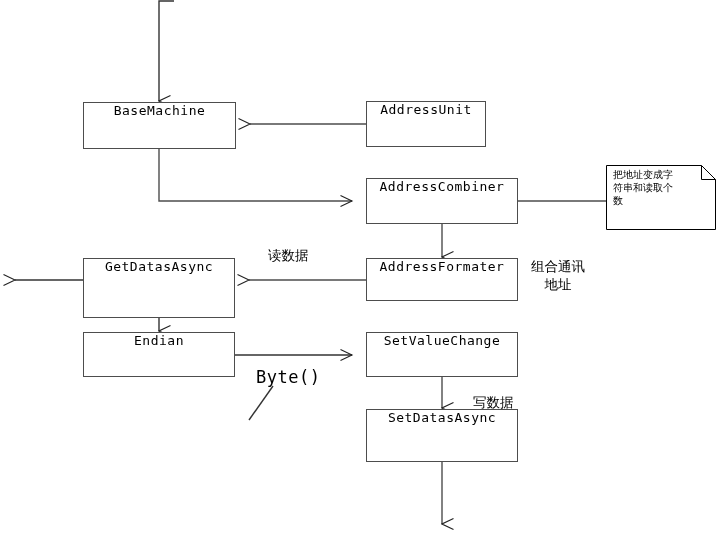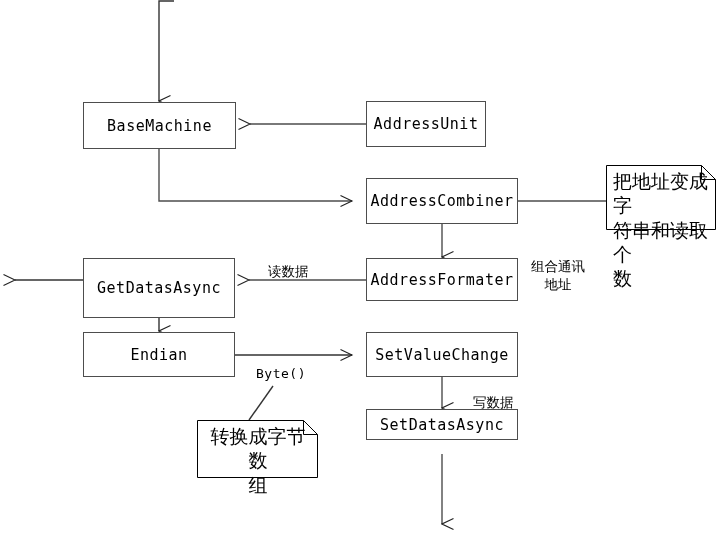--- a/index.html
+++ b/index.html
@@ -23,34 +23,33 @@
     top: 0;
     width: 721px;
     height: 538px;
   }
   .node {
     position: absolute;
     box-sizing: border-box;
     border: 1px solid #4d4d4d;
     background: #ffffff;
     display: flex;
-    align-items: center;
     justify-content: center;
     font-family: "DejaVu Sans Mono", "Liberation Mono", monospace;
-    font-size: 15px;
+    font-size: 13px;
     color: #000000;
     letter-spacing: 0.5px;
     white-space: nowrap;
   }
   .note {
     position: absolute;
     box-sizing: border-box;
     background: #ffffff;
     font-family: "DejaVu Sans", "Liberation Sans", sans-serif;
-    font-size: 19px;
+    font-size: 10px;
     color: #000000;
     line-height: 1.28;
     padding: 4px 6px 3px 7px;
   }
   .note .note-body {
     position: relative;
     z-index: 2;
   }
   .note svg.note-shape {
     position: absolute;
@@ -61,21 +60,21 @@
   .edge-label {
     position: absolute;
     font-family: "DejaVu Sans", "Liberation Sans", sans-serif;
     font-size: 13.5px;
     color: #000000;
     white-space: nowrap;
     line-height: 1.3;
   }
   .edge-label.mono {
     font-family: "DejaVu Sans Mono", "Liberation Mono", monospace;
-    font-size: 13px;
+    font-size: 17px;
     letter-spacing: 0.5px;
   }
   .edge-label.center {
     text-align: center;
   }
 </style>
 </head>
 <body>
 
 <div id="canvas">
@@ -167,48 +166,38 @@
   </div>
 
   <div class="node" style="left:83px; top:332px; width:152px; height:45px;">
     <span>Endian</span>
   </div>
 
   <div class="node" style="left:366px; top:332px; width:152px; height:45px;">
     <span>SetValueChange</span>
   </div>
 
-  <div class="node" style="left:366px; top:409px; width:152px; height:31px;">
+  <div class="node" style="left:366px; top:409px; width:152px; height:53px;">
     <span>SetDatasAsync</span>
   </div>
 
   <div class="note" style="left:606px; top:165px; width:110px; height:65px;">
     <svg class="note-shape" width="110" height="65">
       <path d="M 0.5 0.5 L 95.5 0.5 L 109.5 14.5 L 109.5 64.5 L 0.5 64.5 Z" fill="#ffffff" stroke="#000000" stroke-width="1"></path>
       <path d="M 95.5 0.5 L 95.5 14.5 L 109.5 14.5" fill="none" stroke="#000000" stroke-width="1"></path>
     </svg>
     <div class="note-body">
       <div>把地址变成字</div>
       <div>符串和读取个</div>
       <div>数</div>
     </div>
   </div>
 
-  <div class="note" style="left:197px; top:420px; width:121px; height:58px; text-align:center;">
-    <svg class="note-shape" width="121" height="58">
-      <path d="M 0.5 0.5 L 106.5 0.5 L 120.5 14.5 L 120.5 57.5 L 0.5 57.5 Z" fill="#ffffff" stroke="#000000" stroke-width="1"></path>
-      <path d="M 106.5 0.5 L 106.5 14.5 L 120.5 14.5" fill="none" stroke="#000000" stroke-width="1"></path>
-    </svg>
-    <div class="note-body">
-      <div>转换成字节数</div>
-      <div>组</div>
-    </div>
-  </div>
-
-  <div class="edge-label" style="left:268px; top:247px;margin-top:16px;">读数据</div>
+
+  <div class="edge-label" style="left:268px; top:247px;">读数据</div>
 
   <div class="edge-label center" style="left:531px; top:258px;">
     <div>组合通讯</div>
     <div>地址</div>
   </div>
 
   <div class="edge-label mono" style="left:256px; top:366px;">Byte()</div>
 
   <div class="edge-label" style="left:473px; top:382px;margin-top:12px;">写数据</div>
 

